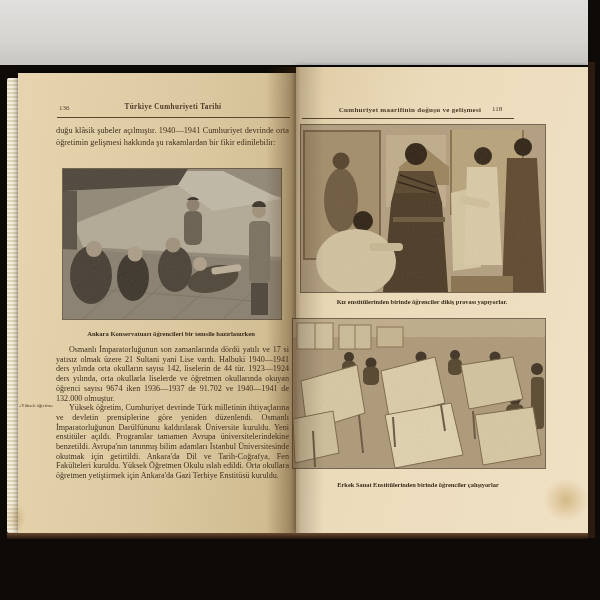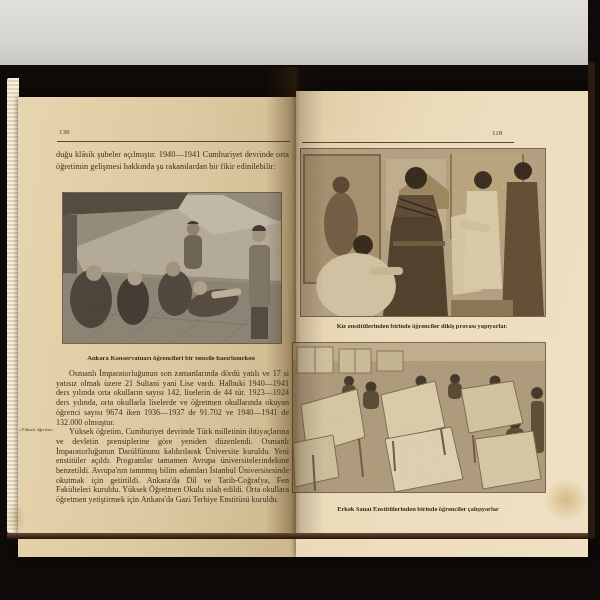--- a/index.html
+++ b/index.html
@@ -3,21 +3,21 @@
 <meta charset="utf-8">
 <style>
   html,body{margin:0;padding:0;background:#0c0907;}
   .shot{position:relative;width:600px;height:600px;background:#0d0a07;overflow:hidden;
         font-family:"Liberation Serif", serif;}
   .top-band{position:absolute;left:0;top:0;width:588px;height:65px;
         background:linear-gradient(#e0dfdd 0%,#d6d5d1 60%,#c7c6c2 100%);}
   .fore-edge{position:absolute;left:7px;top:78px;width:12px;height:455px;
         background:repeating-linear-gradient(to bottom,#f6efdd 0 2px,#e0d5ba 2px 4px);
         border-radius:2px 0 0 2px;}
-  .page{position:absolute;box-shadow:0 0 6px rgba(0,0,0,0.6);margin-top:24px;}
+  .page{position:absolute;box-shadow:0 0 6px rgba(0,0,0,0.6);}
   .left-page{left:18px;top:73px;width:278px;height:460px;
         background:linear-gradient(97deg,#e7d5af 0%,#dcc9a1 55%,#cdb88c 100%);}
   .right-page{left:296px;top:67px;width:292px;height:466px;
         background:linear-gradient(105deg,#dfcca5 0%,#ecdbbb 35%,#f0e1c4 100%);}
   .gutter{position:absolute;left:266px;top:67px;width:58px;height:466px;pointer-events:none;
         background:linear-gradient(to right,rgba(80,50,20,0) 0%,rgba(72,46,18,0.42) 50%,rgba(40,25,10,0.18) 60%,rgba(80,50,20,0) 100%);}
   .book-bottom{position:absolute;left:7px;top:533px;width:581px;height:6px;
         background:linear-gradient(#6b4a33,#241509);}
   .cover-right{position:absolute;left:588px;top:62px;width:7px;height:476px;background:#2a1a10;}
   .lp-num{position:absolute;left:41px;top:31px;font-size:7px;color:#5a4831;}
@@ -51,20 +51,21 @@
 </style>
 </head>
 <body>
 
 <div class="shot">
   <div class="top-band"></div>
   <div class="fore-edge"></div>
 
   <div class="page left-page">
     <div class="lp-num">136</div>
+    <div class="lp-title">Türkiye Cumhuriyeti Tarihi</div>
     <div class="lp-rule"></div>
     <p class="lp-para1">duğu klâsik şubeler açılmıştır. 1940—1941 Cumhuriyet devrinde orta öğretimin gelişmesi hakkında şu rakamlardan bir fikir edinilebilir:</p>
 
     <div class="photo photo-a">
       <svg width="218" height="150" viewBox="0 0 218 150">
         <defs>
           <filter id="gA">
               <feTurbulence type="fractalNoise" baseFrequency="0.8" numOctaves="2"></feTurbulence>
             <feColorMatrix type="matrix" values="0 0 0 0 0.28 0 0 0 0 0.24 0 0 0 0 0.18 0 0 0 0.4 0"></feColorMatrix>
             </filter>
@@ -109,20 +110,21 @@
     <div class="cap cap-a">Ankara Konservatuarı öğrencileri bir temsile hazırlanırken</div>
 
     <div class="margin-note">«Yüksek öğretim»</div>
     <div class="lp-body">
       <p>Osmanlı İmparatorluğunun son zamanlarında dördü yatılı ve 17 si yatısız olmak üzere 21 Sultani yani Lise vardı. Halbuki 1940—1941 ders yılında orta okulların sayısı 142, liselerin de 44 tür. 1923—1924 ders yılında, orta okullarla liselerde ve öğretmen okullarında okuyan öğrenci sayısı 9674 iken 1936—1937 de 91.702 ve 1940—1941 de 132.000 olmuştur.</p>
       <p>Yüksek öğretim, Cumhuriyet devrinde Türk milletinin ihtiyaçlarına ve devletin prensiplerine göre yeniden düzenlendi. Osmanlı İmparatorluğunun Darülfünunu kaldırılarak Üniversite kuruldu. Yeni enstitüler açıldı. Programlar tamamen Avrupa üniversitelerindekine benzetildi. Avrupa'nın tanınmış bilim adamları İstanbul Üniversitesinde okutmak için getirtildi. Ankara'da Dil ve Tarih-Coğrafya, Fen Fakülteleri kuruldu. Yüksek Öğretmen Okulu ıslah edildi. Orta okullara öğretmen yetiştirmek için Ankara'da Gazi Terbiye Enstitüsü kuruldu.</p>
     </div>
   </div>
 
   <div class="page right-page">
+    <div class="rp-title">Cumhuriyet maarifinin doğuşu ve gelişmesi</div>
     <div class="rp-num">118</div>
     <div class="rp-rule"></div>
 
     <div class="photo photo-b">
       <svg width="244" height="167" viewBox="0 0 244 167">
         <defs>
           <filter id="gB">
               <feTurbulence type="fractalNoise" baseFrequency="0.8" numOctaves="2"></feTurbulence>
             <feColorMatrix type="matrix" values="0 0 0 0 0.32 0 0 0 0 0.25 0 0 0 0 0.16 0 0 0 0.38 0"></feColorMatrix>
             </filter>

